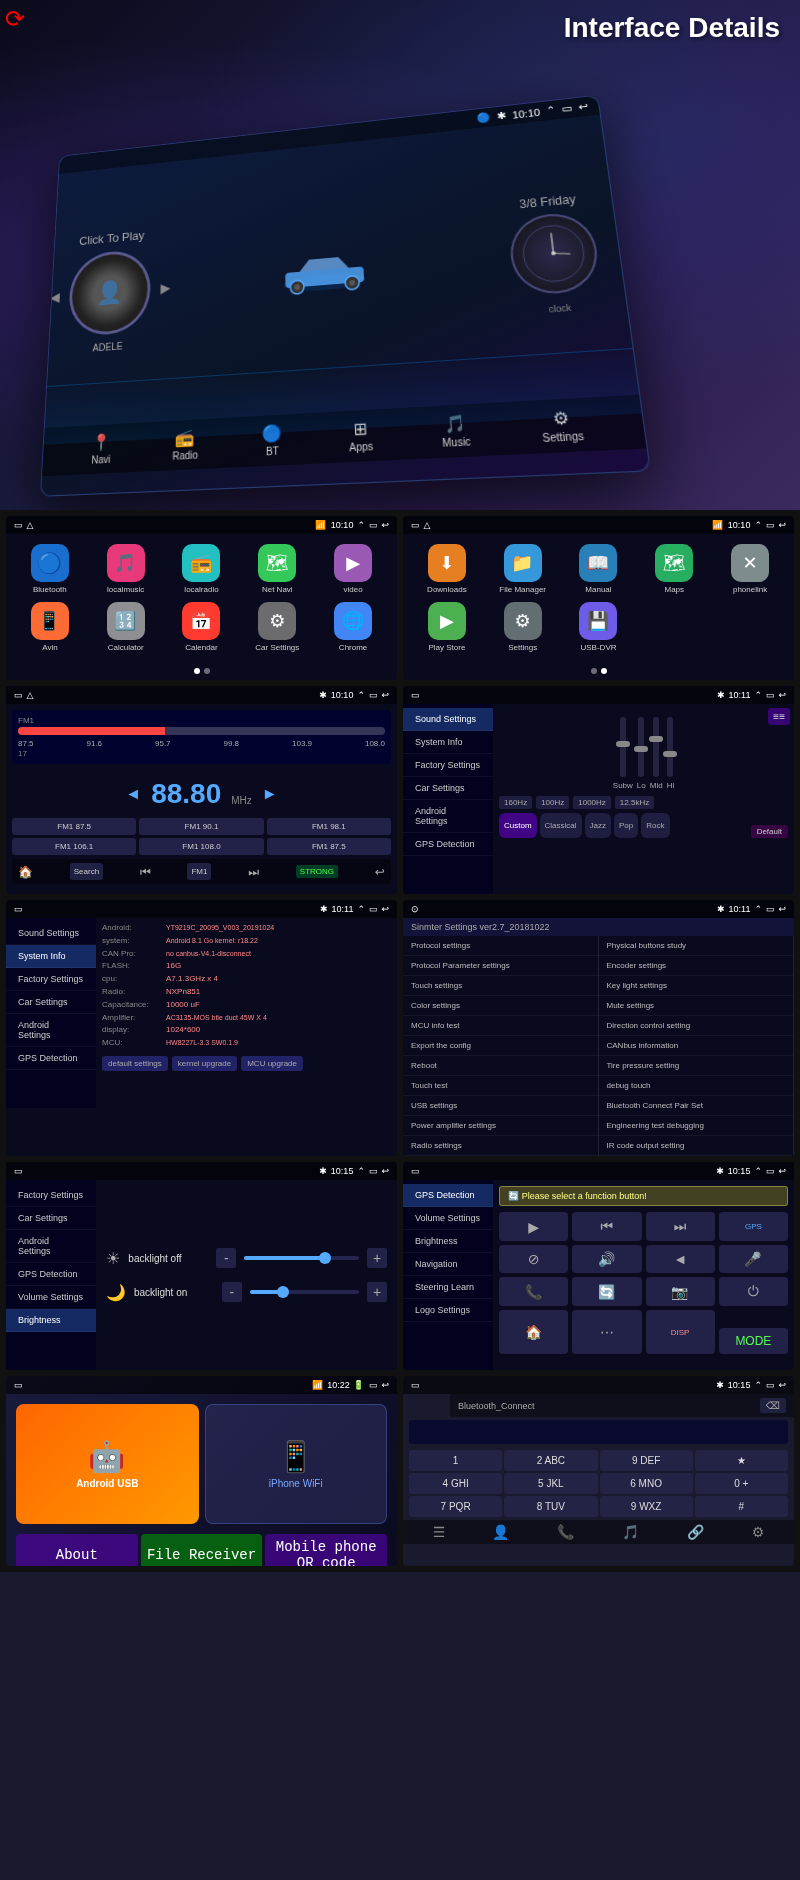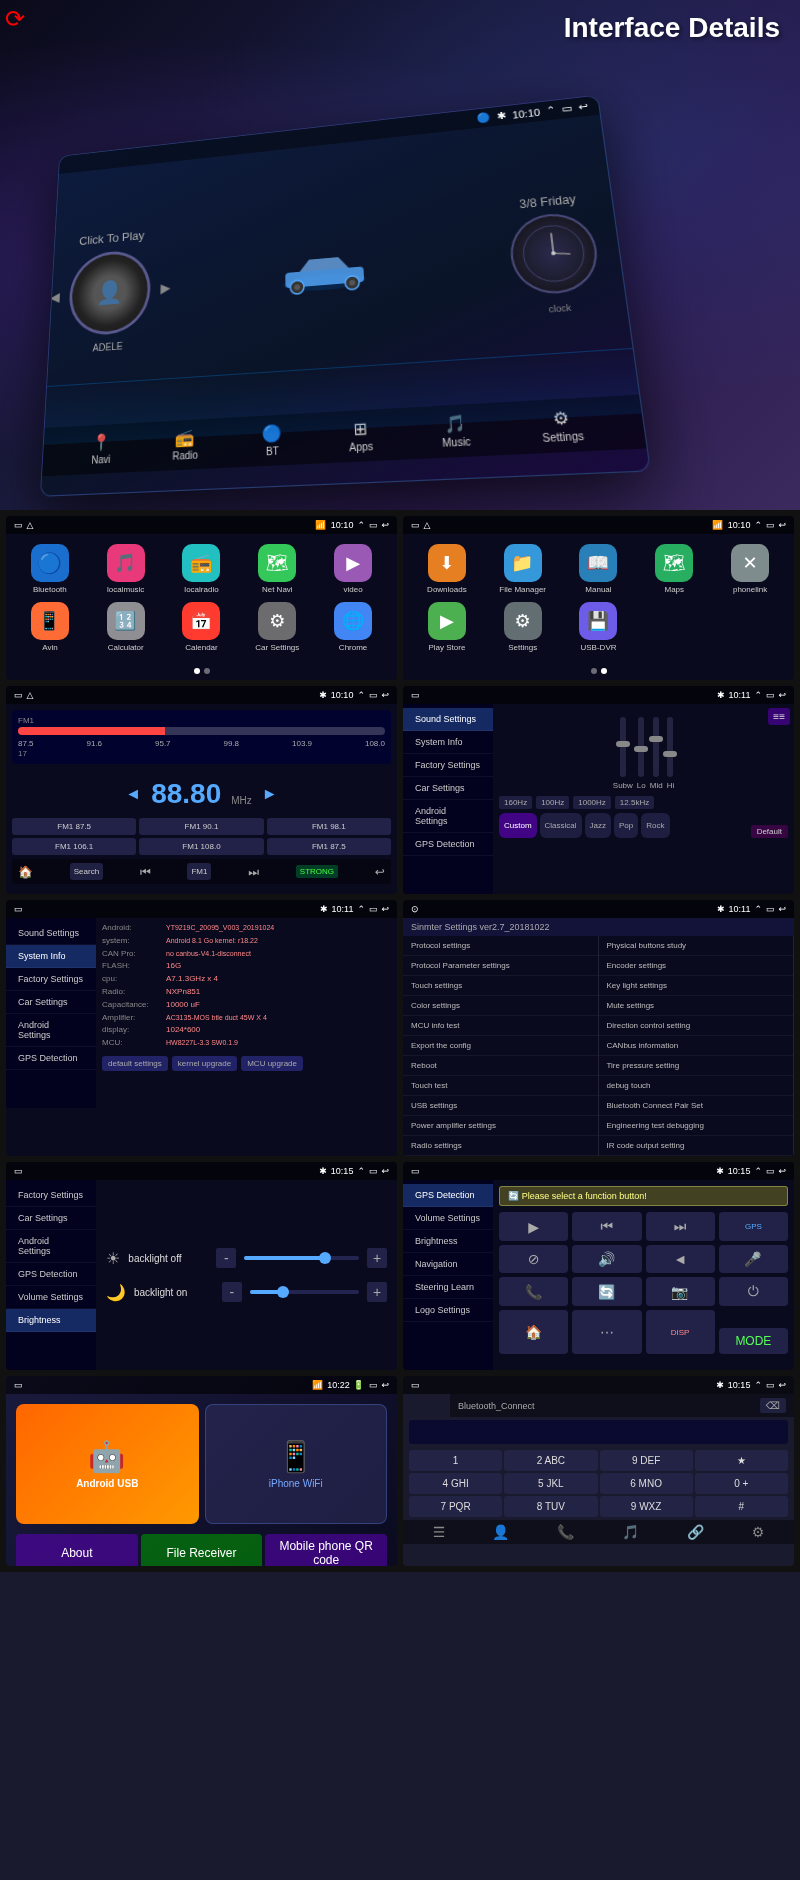--- a/index.html
+++ b/index.html
@@ -591,23 +591,24 @@
       display: grid;
       grid-template-columns: 1fr 1fr 1fr;
       gap: 3px;
       padding: 0 10px;
     }
     .carplay-bottom-btn {
       background: rgba(100,0,200,0.5);
       border: none;
       border-radius: 4px;
       color: #fff;
-      font-size: 12px;
+      font-size: 14px;
       padding: 5px;
       text-align: center;
+      font-family: Liberation Mono, monospace;
     }
     .carplay-bottom-btn.green { background: rgba(0,150,0,0.6); }
     .carplay-bottom-btn.purple { background: rgba(100,0,200,0.5); }
 
     
     .bt-screen {
       height: 190px;
       background: #1a1a2e;
     }
     .bt-header {

